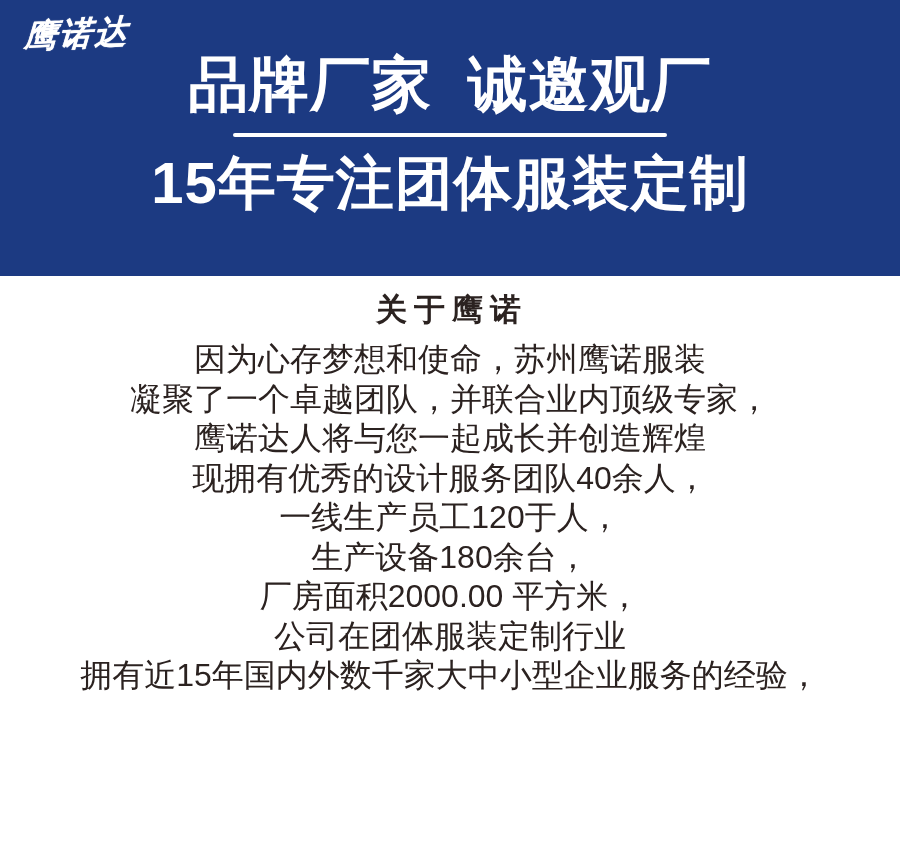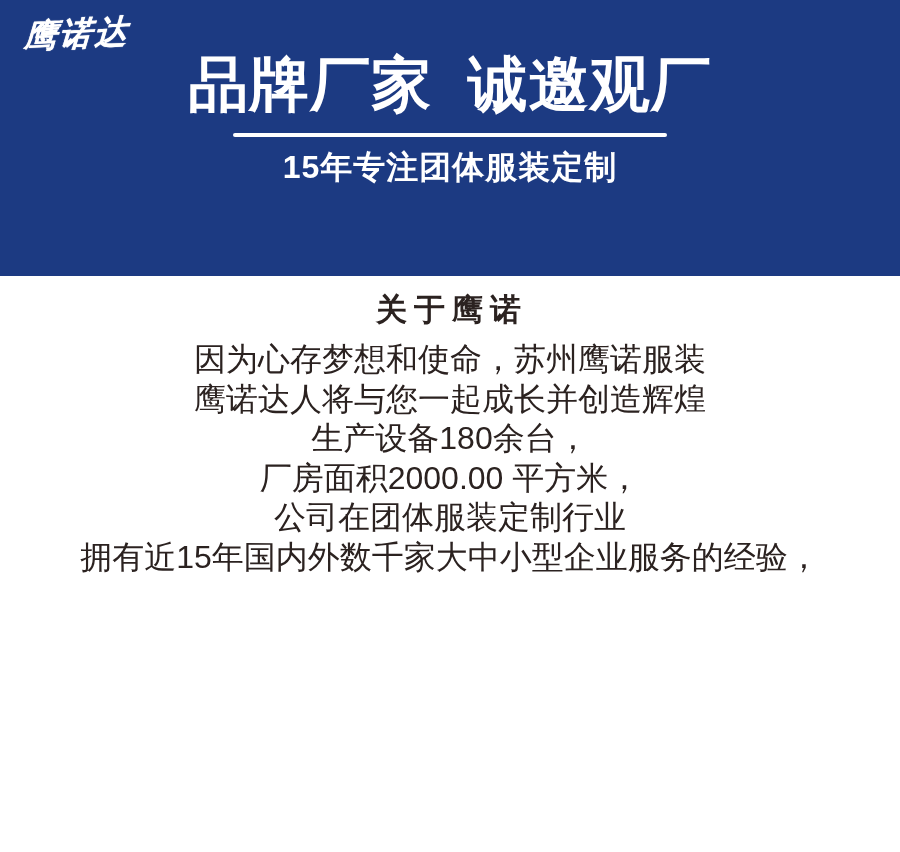--- a/index.html
+++ b/index.html
@@ -52,21 +52,21 @@
   .banner-divider {
     width: 434px;
     height: 4px;
     margin-top: 12px;
     background: var(--divider, #ffffff);
     border-radius: 2px;
   }
   .banner-subtitle {
     margin-top: 11px;
     color: var(--banner_text, #ffffff);
-    font-size: 32px;
+    font-size: 58px;
     font-weight: 800;
     letter-spacing: 1px;
     line-height: 1.2;
     text-align: center;
   }
 
   
   .about {
     padding-top: 15px;
     color: var(--body_text, #2b2220);
@@ -96,21 +96,24 @@
     <div class="logo">鹰诺达</div>
     <h1 class="banner-title">品牌厂家  诚邀观厂</h1>
     <div class="banner-divider"></div>
     <h2 class="banner-subtitle">15年专注团体服装定制</h2>
   </header>
 
   <section class="about">
     <h3 class="about-heading">关于鹰诺</h3>
     <div class="about-lines">
         <p class="about-line">因为心存梦想和使命，苏州鹰诺服装</p>
+        <p class="about-line">凝聚了一个卓越团队，并联合业内顶级专家，</p>
         <p class="about-line">鹰诺达人将与您一起成长并创造辉煌</p>
+        <p class="about-line">现拥有优秀的设计服务团队40余人，</p>
+        <p class="about-line">一线生产员工120于人，</p>
         <p class="about-line">生产设备180余台，</p>
         <p class="about-line">厂房面积2000.00 平方米，</p>
         <p class="about-line">公司在团体服装定制行业</p>
         <p class="about-line">拥有近15年国内外数千家大中小型企业服务的经验，</p>
       </div>
   </section>
 
 </div>
 
 </body></html>

